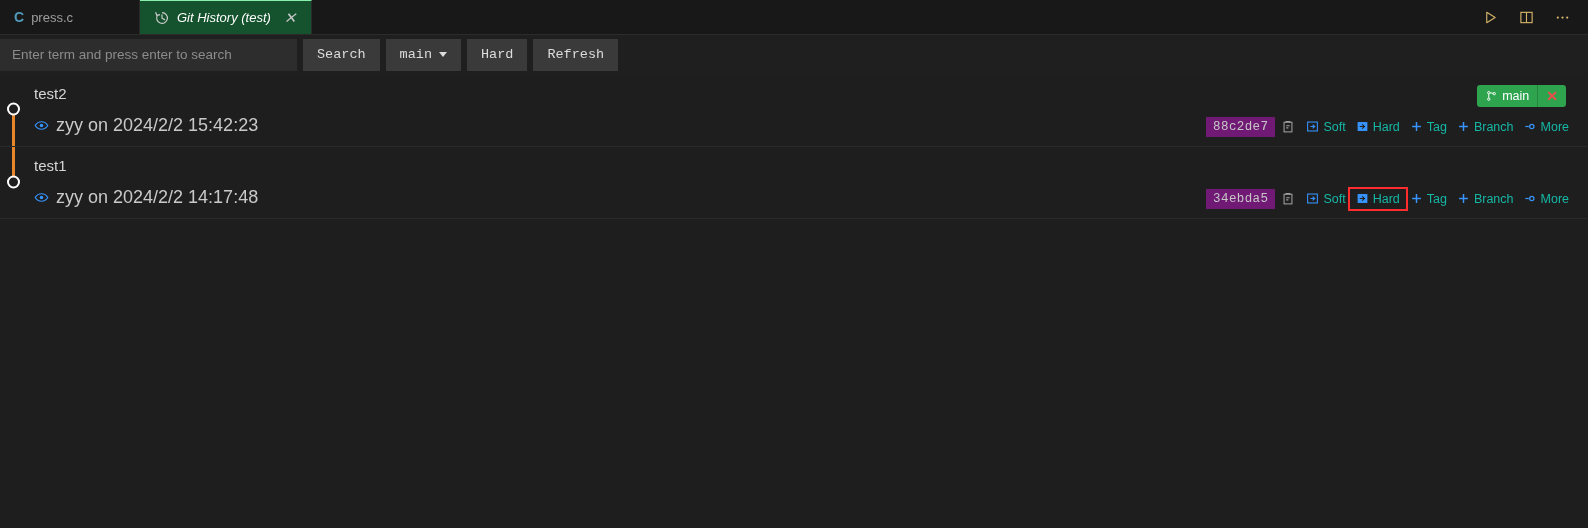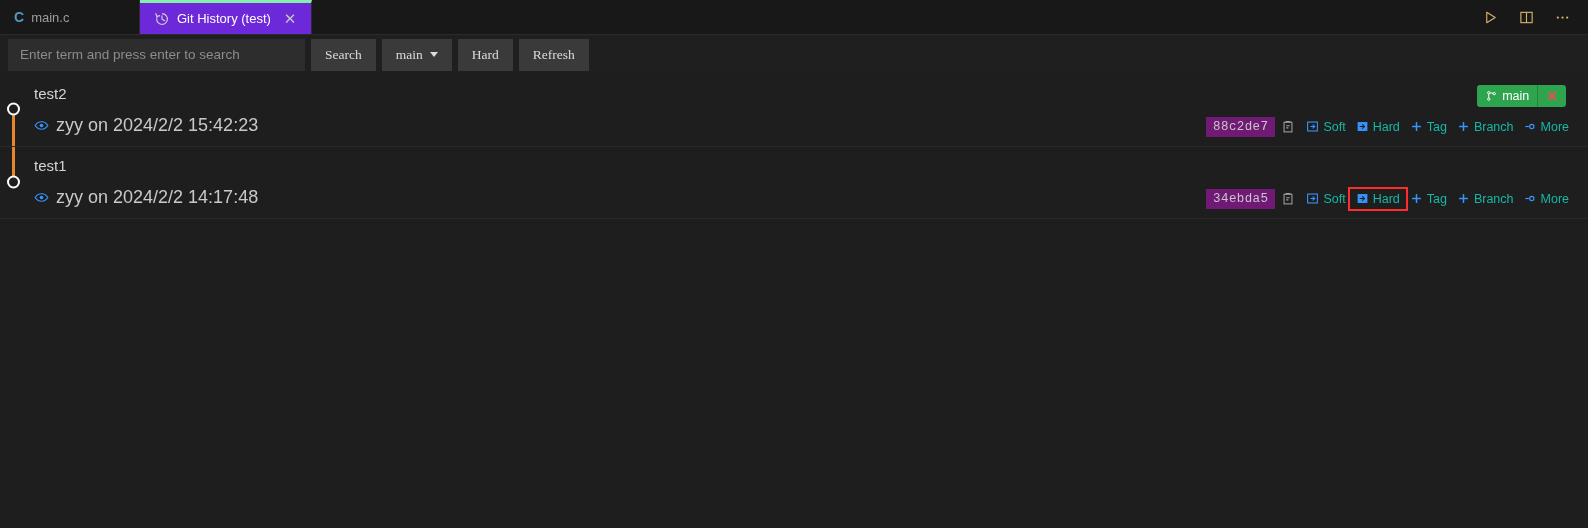--- a/index.html
+++ b/index.html
@@ -24,24 +24,25 @@
     padding: 0 12px 0 14px;
     font-size: 13px;
     color: #9d9d9d;
     background: #181818;
     border-right: 1px solid #2b2b2b;
     position: relative;
     min-width: 0;
   }
   .tab.inactive { width: 140px; }
   .tab.active {
-    background: #6d28d9;
+    background: #14532d;
     color: #ffffff;
     width: 172px;
-    border-top: 3px solid #86efac;
+    border-top: 1px solid #86efac;
+    font-style: italic;
   }
   .tab .tab-label { white-space: nowrap; overflow: hidden; text-overflow: ellipsis; }
   .c-icon {
     color: #519aba; font-weight: bold; font-size: 14px;
     font-family: "Liberation Sans", sans-serif;
   }
   .hist-icon { display: inline-flex; width: 16px; height: 16px; }
   .tab-close {
     margin-left: auto; color: #c5c5c5; font-size: 15px; line-height: 1;
     width: 18px; height: 18px; display: flex; align-items: center; justify-content: center;
@@ -59,37 +60,37 @@
   .toolbar {
     height: 40px;
     background: #1f1f1f;
     display: flex; align-items: center;
     padding: 0 0 0 0;
     gap: 6px;
     border-bottom: 1px solid #1e1e1e;
   }
   .search-input {
     width: 297px; height: 32px;
-    margin-left: 8px;
+    margin-left: 0;
     background: #2d2d2d;
     border: none;
     color: #cccccc;
     font-size: 13.5px;
     padding: 0 12px;
     font-family: "Liberation Sans", sans-serif;
   }
   .search-input::placeholder { color: #8c8c8c; }
   .tb-btn {
     height: 32px;
     background: #3a3a3a;
     color: #dcdcdc;
     border: none;
     font-size: 13.5px;
     padding: 0 14px;
-    font-family: Liberation Serif, serif;
+    font-family: Liberation Mono, monospace;
     display: inline-flex; align-items: center; gap: 5px;
     white-space: nowrap;
   }
   .caret {
     width: 0; height: 0;
     border-left: 4px solid transparent;
     border-right: 4px solid transparent;
     border-top: 5px solid #dcdcdc;
     margin-left: 2px;
   }
@@ -170,21 +171,21 @@
     outline-offset: 1px;
   }
 </style>
 </head>
 <body>
 
 <div class="tabbar">
 
   <div class="tab inactive">
     <span class="c-icon">C</span>
-    <span class="tab-label">main.c</span>
+    <span class="tab-label">press.c</span>
   </div>
 
   <div class="tab active">
     <span class="hist-icon">
       <svg viewBox="0 0 16 16" width="16" height="16" fill="none" stroke="#cccccc" stroke-width="1.2">
         <path d="M8 2.6a5.4 5.4 0 1 1-4.6 2.6"></path>
         <polyline points="1.6,2.2 2.9,5.4 6.1,4.6" stroke-linejoin="round"></polyline>
         <polyline points="8,4.8 8,8.2 10.6,9.6" stroke-linecap="round"></polyline>
       </svg>
     </span>

